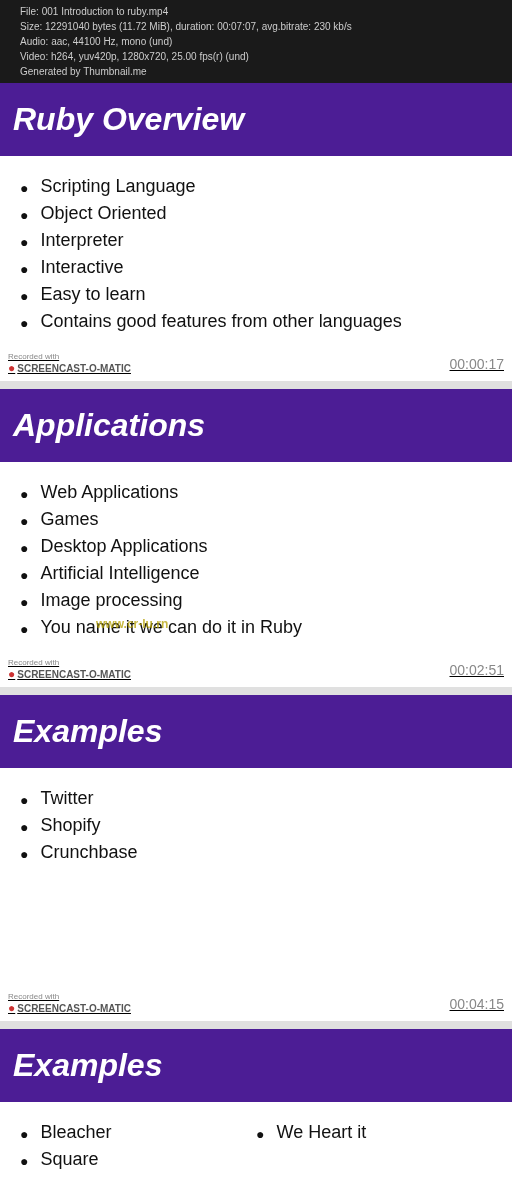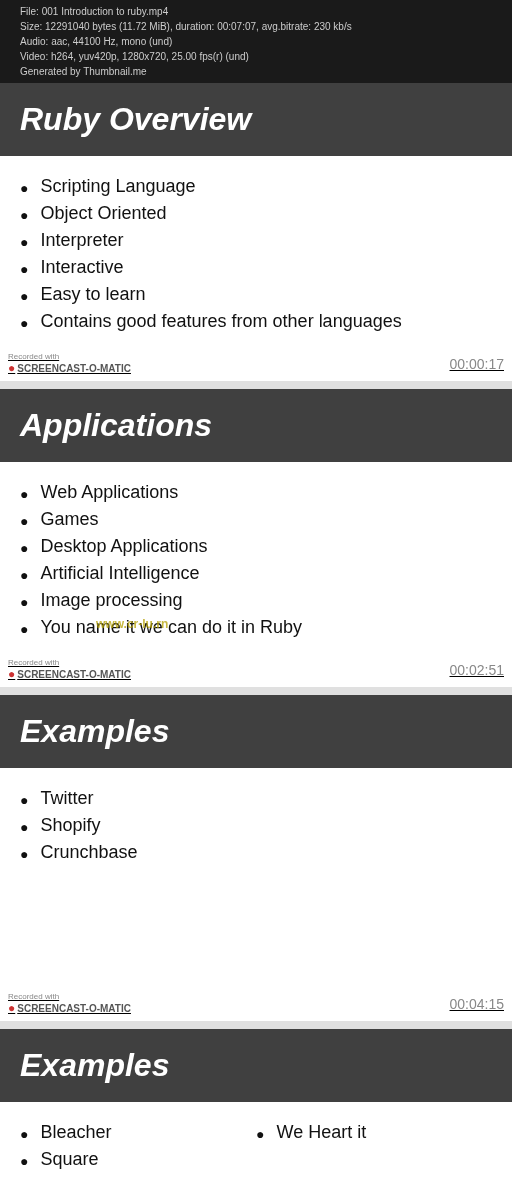--- a/index.html
+++ b/index.html
@@ -21,23 +21,23 @@
       padding: 4px 20px;
       line-height: 1.5;
     }
 
     .slide {
       background: #fff;
       margin-bottom: 0;
     }
 
     .slide-header {
-      background: #404040;
+      background: #4c1d95;
       color: #fff;
-      padding: 18px 20px;
+      padding: 18px 13px;
     }
 
     .slide-header h1 {
       font-size: 32px;
       font-weight: bold;
       font-style: italic;
     }
 
     .slide-body {
       background: #fff;

